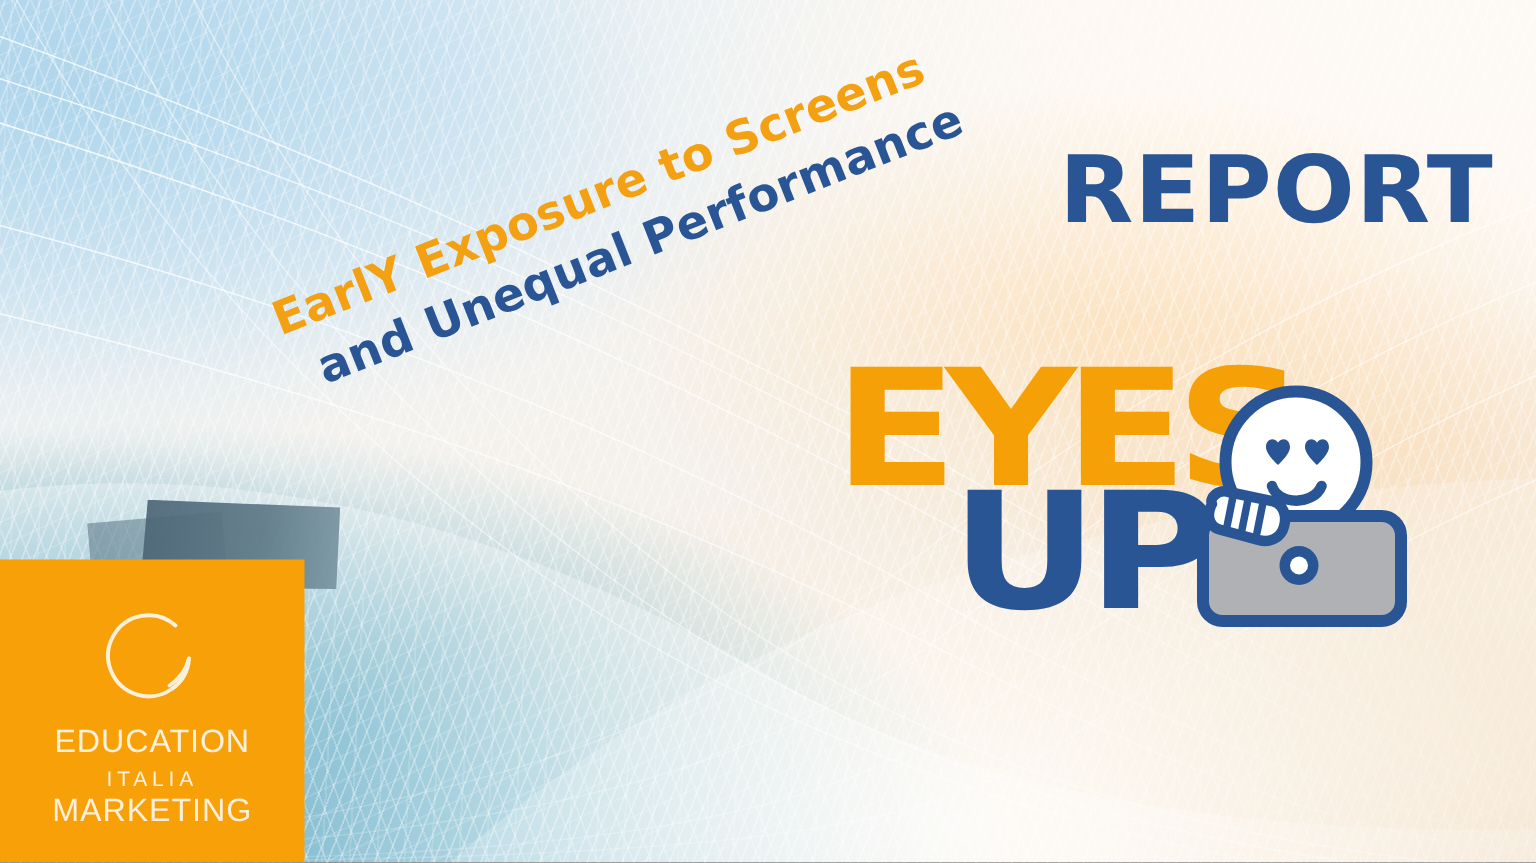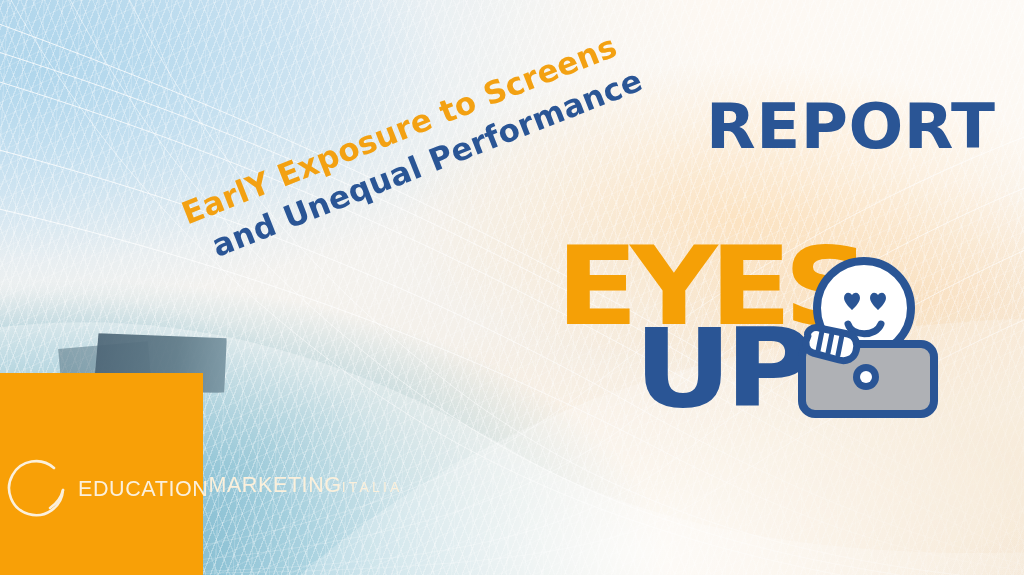--- a/index.html
+++ b/index.html
@@ -81,21 +81,21 @@
   .slate-wedge2{
     position:absolute;left:60px;top:345px;width:90px;height:46px;
     background:linear-gradient(100deg,#53707f 0%,#6e8b99 100%);
     opacity:.55;transform:rotate(-5deg);
   }
 
   
   .logo-box{
     position:absolute;left:0;top:373px;width:203px;height:202px;
     background:#F8A007;
-    display:flex;flex-direction:row;align-items:center;justify-content:flex-start;
+    display:flex;flex-direction:column;align-items:center;justify-content:flex-start;
     padding-top:22px;
   }
   .logo-mark{width:78px;height:78px;position:relative;}
   .logo-mark svg{display:block;}
   .logo-text{
     width:100%;text-align:center;color:#FBF0DC;
     font-family:"Liberation Sans","DejaVu Sans",sans-serif;
     font-weight:400;line-height:1.12;letter-spacing:.6px;
   }
   .logo-l1{font-size:21.5px;margin-top:9px;}
@@ -252,17 +252,17 @@
   </div>
 
   <div class="logo-box">
     <div class="logo-mark">
       <svg viewBox="0 0 78 78" width="78" height="78">
         <path d="M63,44 A27,27 0 1 1 54,22" fill="none" stroke="#FBF0DC" stroke-width="2.6" stroke-linecap="round"></path>
         <path d="M63,44 C61,52 56,58 50,62" fill="none" stroke="#FBF0DC" stroke-width="2.6" stroke-linecap="round"></path>
       </svg>
     </div>
     <div class="logo-text logo-l1">EDUCATION</div>
+    <div class="logo-text logo-l3">ITALIA</div>
     <div class="logo-text logo-l2">MARKETING</div>
-    <div class="logo-text logo-l3">ITALIA</div>
   </div>
 
 </div>
 
 </body></html>

